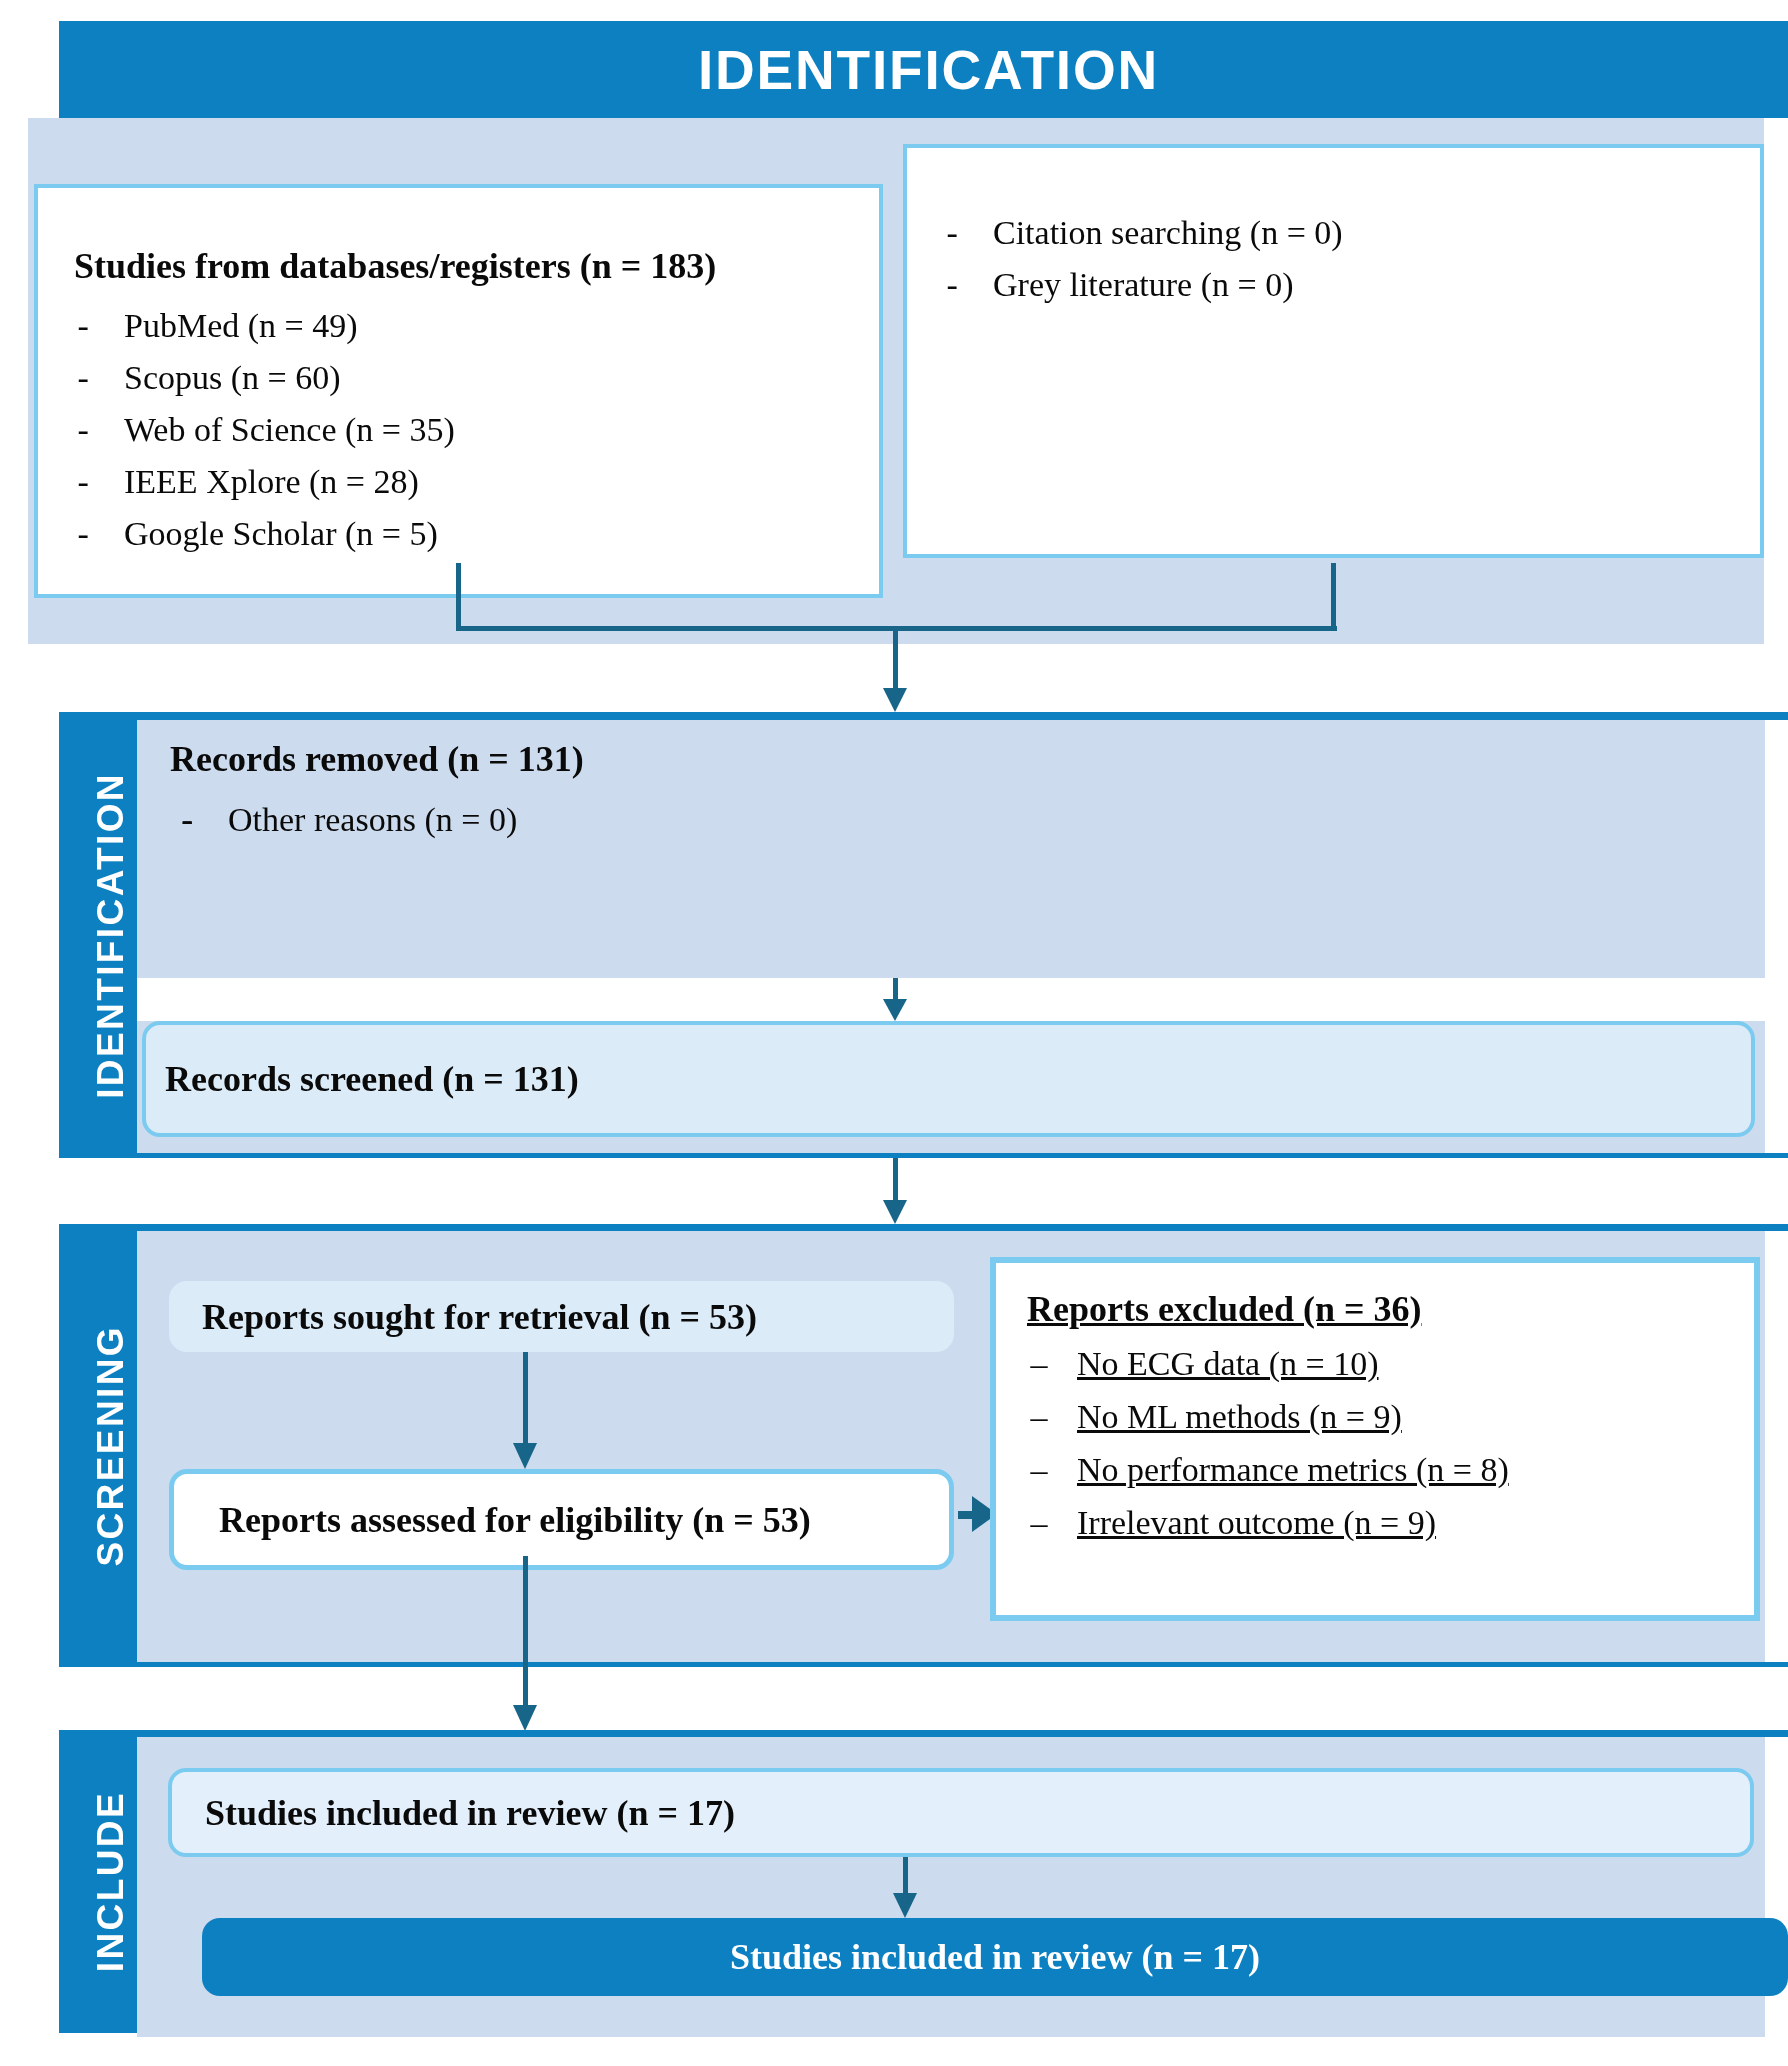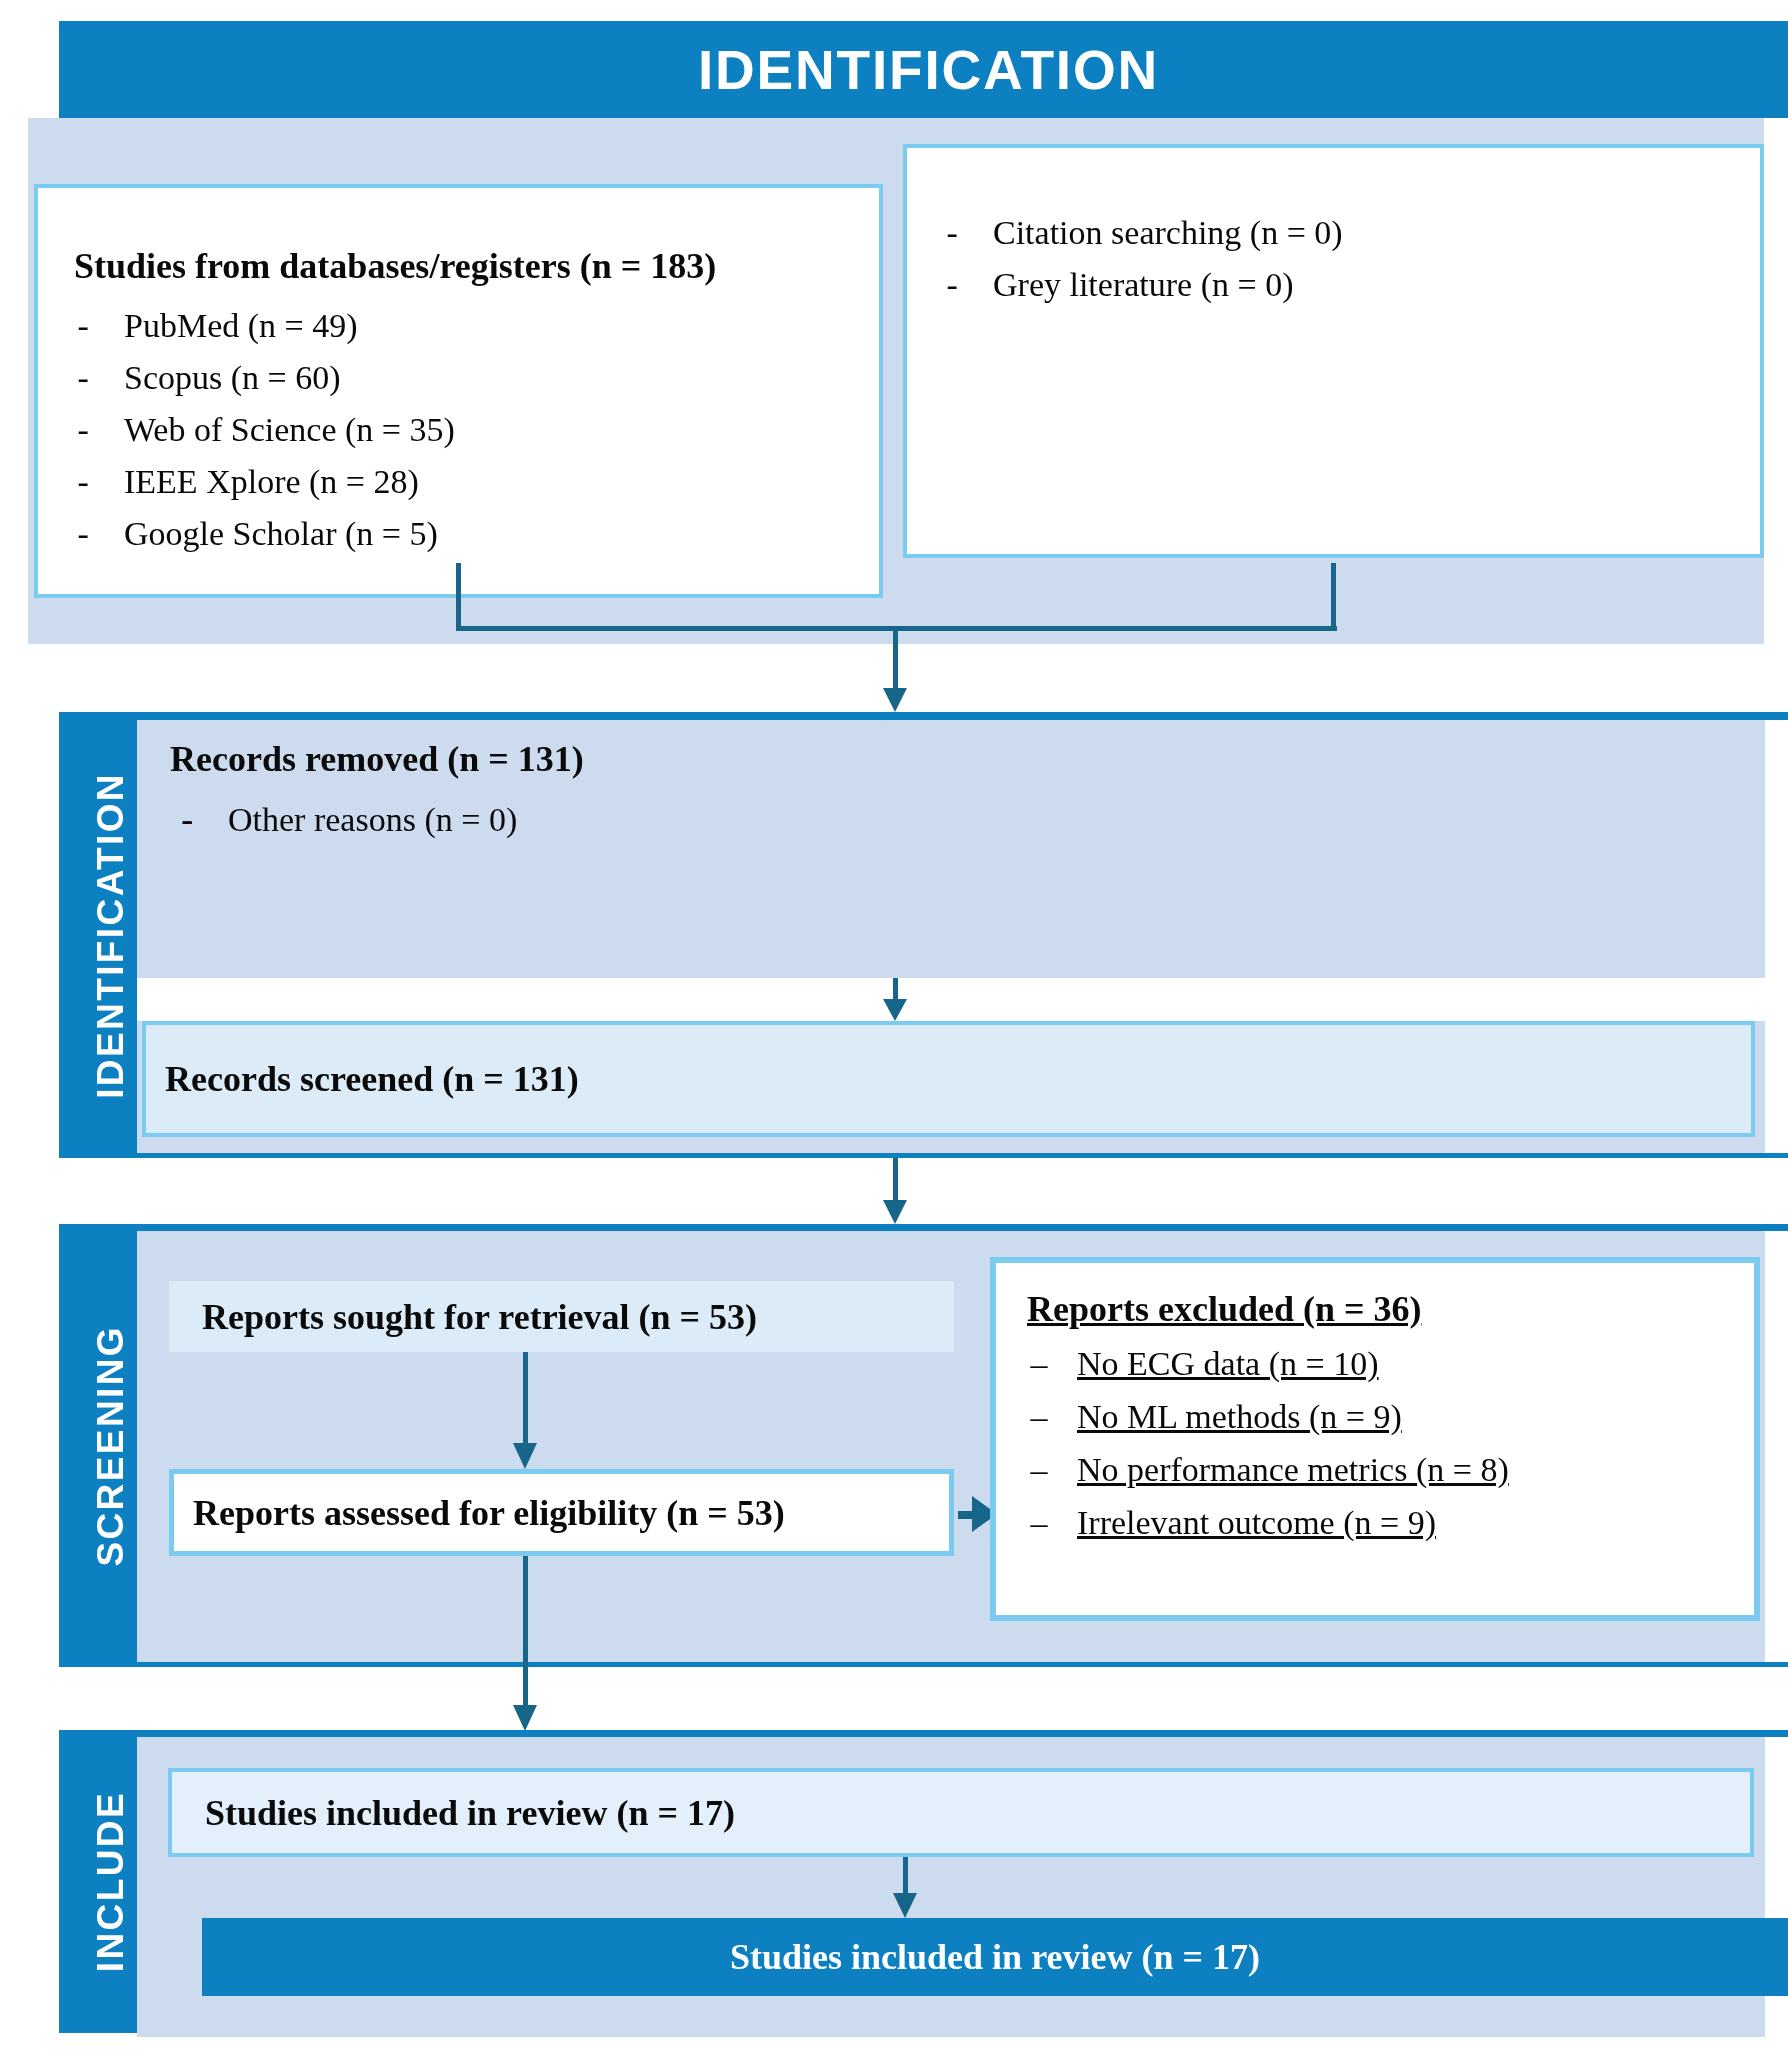--- a/index.html
+++ b/index.html
@@ -27,21 +27,21 @@
   }
   .sidebar{display:flex;align-items:center;justify-content:center;}
   .vtext{
     writing-mode:vertical-rl;transform:rotate(180deg);
     color:#ffffff;font:bold 37px "Liberation Sans",sans-serif;letter-spacing:2.4px;
     white-space:nowrap;
   }
   .title{font:bold 36px/39px "Liberation Serif",serif;}
   .li{position:relative;padding-left:50px;font:34px/52px "Liberation Serif",serif;}
   .li .dash{position:absolute;left:3.6px;top:0;}
-  .label-line{display:flex;align-items:center;font:bold 36px "Liberation Serif",serif;}
+  .label-line{display:flex;align-items:center;font:bold 36px "Liberation Serif",serif;border-radius:18px;}
   .stem{background:var(--arrow);}
   .head-down{width:0;height:0;border-left:12.5px solid transparent;border-right:12.5px solid transparent;}
   .head-right{width:0;height:0;border-top:18.4px solid transparent;border-bottom:18.4px solid transparent;}
   .line{background:var(--arrow);}
 </style>
 </head>
 <body>
 
 <div class="abs blue hdr" style="left:25px;top:21px;width:1739px;height:97px;">
   <span>IDENTIFICATION</span>
@@ -129,21 +129,21 @@
 <div class="abs panel" style="left:137px;top:1231px;width:1628px;height:431px;"></div>
 <div class="abs blue" style="left:25px;top:1662px;width:1739px;height:4.7px;"></div>
 
 <div class="abs label-line" style="left:169px;top:1281px;width:785px;height:71px;background:var(--boxfill);padding-left:33px;">
   <span>Reports sought for retrieval (n = 53)</span>
 </div>
 
 <div class="abs stem" style="left:523px;top:1352px;width:5.3px;height:93px;"></div>
 <div class="abs head-down" style="left:513px;top:1443px;border-top:26px solid var(--arrow);"></div>
 
-<div class="abs label-line" style="left:169px;top:1469px;width:785px;height:87px;background:#ffffff;border:5.3px solid var(--border);padding-left:19px;">
+<div class="abs label-line" style="left:169px;top:1469px;width:785px;height:101px;background:#ffffff;border:5.3px solid var(--border);padding-left:45px;">
   <span>Reports assessed for eligibility (n = 53)</span>
 </div>
 
 <div class="abs stem" style="left:958px;top:1511px;width:16.6px;height:7.7px;"></div>
 <div class="abs head-right" style="left:972px;top:1496px;border-left:25px solid var(--arrow);"></div>
 
 <div class="abs" style="left:990px;top:1257px;width:770px;height:364px;background:#ffffff;border:6px solid var(--border);padding:27px 16.6px 0 31px;text-decoration:underline;">
   <div class="title">Reports excluded (n = 36)</div>
   <div style="margin-top:8.3px;">
     <div class="li" style="line-height:53px;">

